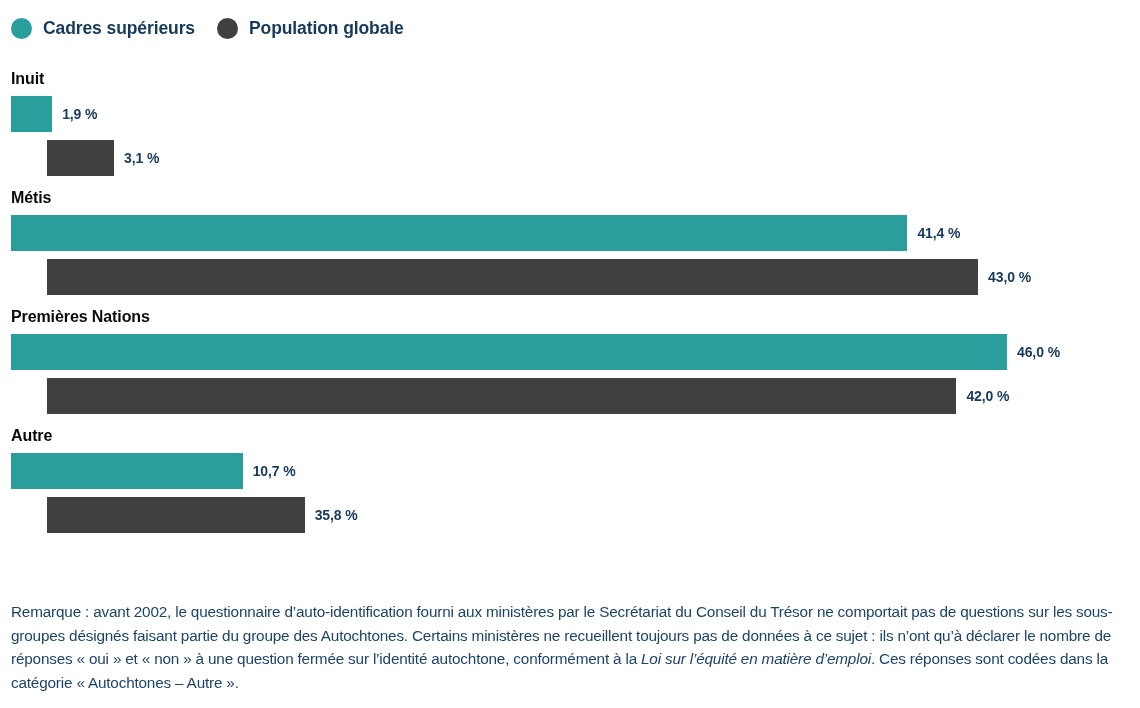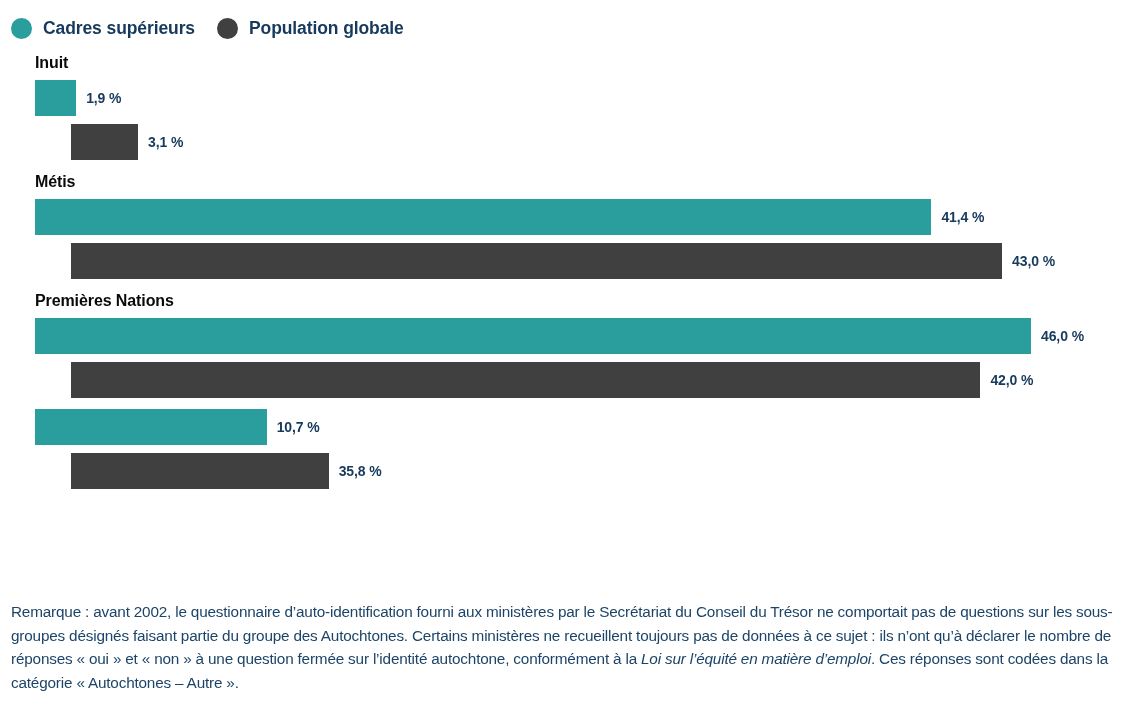--- a/index.html
+++ b/index.html
@@ -50,23 +50,22 @@
     font-weight: bold;
     color: #16395c;
     white-space: nowrap;
     letter-spacing: -0.1px;
   }
 
   
   .groups {
     position: absolute;
     left: 0;
-    top: 52px;
+    top: 68px;
     width: 913px;
-    margin-left: 24px;
   }
   .group {
     position: relative;
     padding-left: 11px;
     margin-bottom: 11px;
   }
   .group-label {
     font-size: 16px;
     font-weight: bold;
     color: #0a0a0a;
@@ -156,20 +155,21 @@
         <div class="bar" style="width: 996px; background: rgb(42, 157, 157);"></div>
         <div class="bar-value">46,0 %</div>
       </div>
       <div class="bar-row">
         <div class="bar" style="width: 909.391px; background: rgb(64, 64, 64);"></div>
         <div class="bar-value">42,0 %</div>
       </div>
     </div>
 
     <div class="group">
+      <div class="group-label">Autre</div>
       <div class="bar-row">
         <div class="bar" style="width: 231.678px; background: rgb(42, 157, 157);"></div>
         <div class="bar-value">10,7 %</div>
       </div>
       <div class="bar-row">
         <div class="bar" style="width: 257.661px; background: rgb(64, 64, 64);"></div>
         <div class="bar-value">35,8 %</div>
       </div>
     </div>
 

